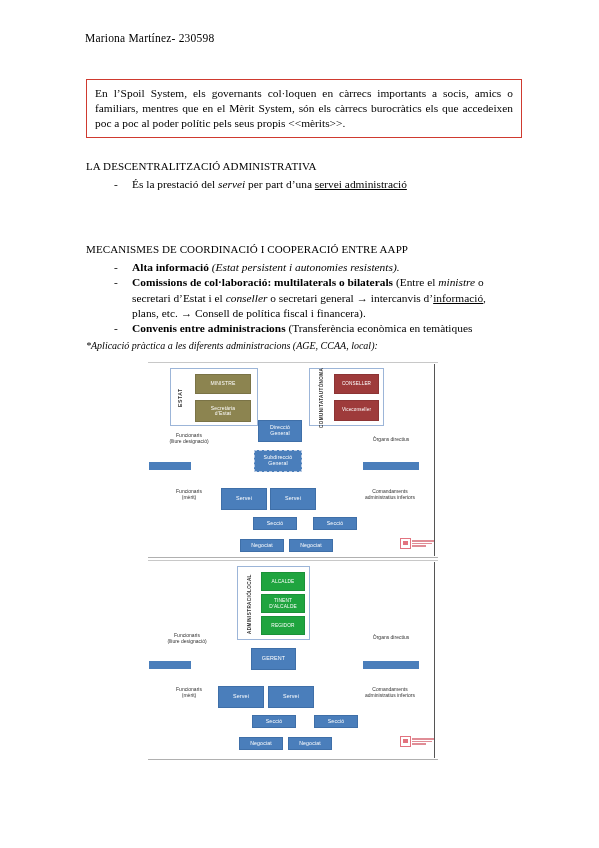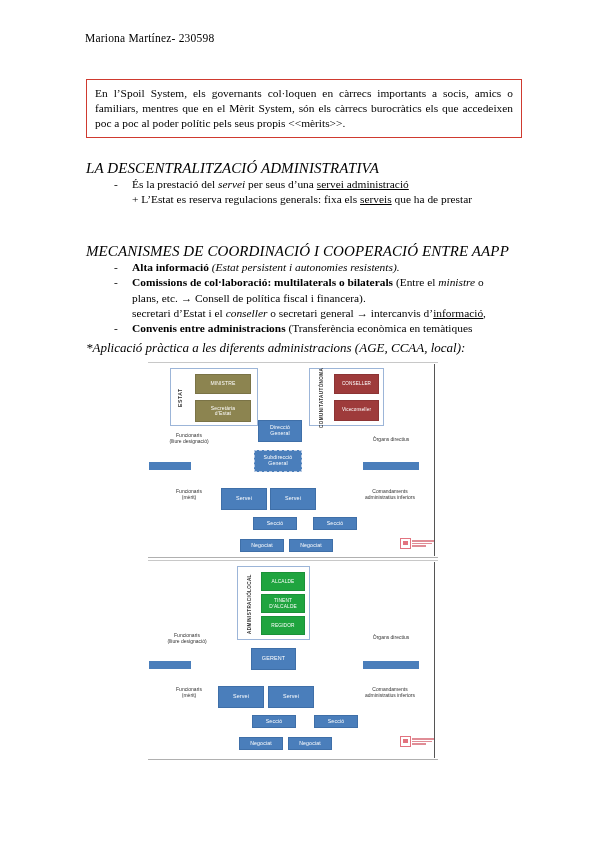--- a/index.html
+++ b/index.html
@@ -29,30 +29,30 @@
   .redbox .rb-title{
     color:#d93025;font-weight:bold;text-decoration:underline;
     font-size:11.6px;letter-spacing:.1px;margin-bottom:1px;
   }
   .redbox .rb-body{
     font-size:11.4px;line-height:1.30;text-align:justify;
   }
 
   
   .h-sec{
-    position:absolute;font-size:15px;letter-spacing:.1px;font-style:italic;
+    position:absolute;font-size:11px;letter-spacing:.1px;
   }
   .blk{position:absolute;font-size:11.4px;line-height:1.345;}
   .blk .li{position:relative;padding-left:46px;}
   .blk .li .dash{position:absolute;left:28px;top:0;}
   .blk .cont{padding-left:46px;}
   .ital{font-style:italic;}
   .und{text-decoration:underline;}
   .bold{font-weight:bold;}
-  .note{position:absolute;font-size:13px;font-style:italic;}
+  .note{position:absolute;font-size:10px;font-style:italic;}
 
   
   .diagram{
     position:absolute;
     background:#fff;
     box-sizing:border-box;
   }
   .dtop{position:absolute;left:0;right:0;top:0;height:1px;background:#c8c8c8;}
   .dbot{position:absolute;left:0;right:0;bottom:0;height:1px;background:#b0b0b0;}
   .vrule{position:absolute;width:1px;background:#555;}
@@ -110,43 +110,40 @@
 
   <div class="redbox">
     <div class="rb-body">En l’Spoil System, els governants col·loquen en càrrecs importants a socis, amics o familiars, mentres que en el Mèrit System, són els càrrecs burocràtics els que accedeixen poc a poc al poder polític pels seus propis &lt;&lt;mèrits&gt;&gt;.</div>
   </div>
 
   <div class="h-sec" style="left:86px;top:160px;">LA DESCENTRALITZACIÓ ADMINISTRATIVA</div>
 
   <div class="blk" style="left:86px;top:177px;width:436px;">
     <div class="li">
       <span class="dash">-</span>
-      <span>És la prestació del </span><span class="ital">servei</span><span> per seus d’una </span><span class="und">servei administració</span>
+      <span>És la prestació del </span><span class="ital">servei</span><span> per part d’una </span><span class="und">servei administració</span>
+    </div>
+  </div>
+
+  <div class="h-sec" style="left:86px;top:243px;">MECANISMES DE COORDINACIÓ I COOPERACIÓ ENTRE AAPP</div>
+
+  <div class="blk" style="left:86px;top:260px;width:436px;">
+    <div class="li">
+      <span class="dash">-</span>
+      <span class="bold">Alta informació</span><span class="ital"> (Estat persistent i autonomies resistents).</span>
+    </div>
+    <div class="li">
+      <span class="dash">-</span>
+      <span class="bold">Comissions de col·laboració: multilaterals o bilaterals</span><span> (Entre el </span><span class="ital">ministre</span><span> o</span>
     </div>
     <div class="cont">
-      <span>+ L’Estat es reserva regulacions generals: fixa els </span><span class="und">serveis</span><span> que ha de prestar</span>
-    </div>
-  </div>
-
-  <div class="h-sec" style="left:86px;top:243px;">MECANISMES DE COORDINACIÓ I COOPERACIÓ ENTRE AAPP</div>
-
-  <div class="blk" style="left:86px;top:260px;width:436px;">
-    <div class="li">
-      <span class="dash">-</span>
-      <span class="bold">Alta informació</span><span class="ital"> (Estat persistent i autonomies resistents).</span>
-    </div>
-    <div class="li">
-      <span class="dash">-</span>
-      <span class="bold">Comissions de col·laboració: multilaterals o bilaterals</span><span> (Entre el </span><span class="ital">ministre</span><span> o</span>
+      <span>secretari d’Estat i el </span><span class="ital">conseller</span><span> o secretari general → intercanvis d’</span><span class="und">informació</span><span>,</span>
     </div>
     <div class="cont">
       <span>plans, etc. → Consell de política fiscal i financera).</span>
-    </div>
-    <div class="cont">
-      <span>secretari d’Estat i el </span><span class="ital">conseller</span><span> o secretari general → intercanvis d’</span><span class="und">informació</span><span>,</span>
     </div>
     <div class="li">
       <span class="dash">-</span>
       <span class="bold">Convenis entre administracions</span><span> (Transferència econòmica en temàtiques</span>
     </div>
   </div>
 
   <div class="note" style="left:86px;top:340px;">*Aplicació pràctica a les diferents administracions (AGE, CCAA, local):</div>
 
   <div class="diagram" style="left:148px;top:362px;width:290px;height:196px;">

